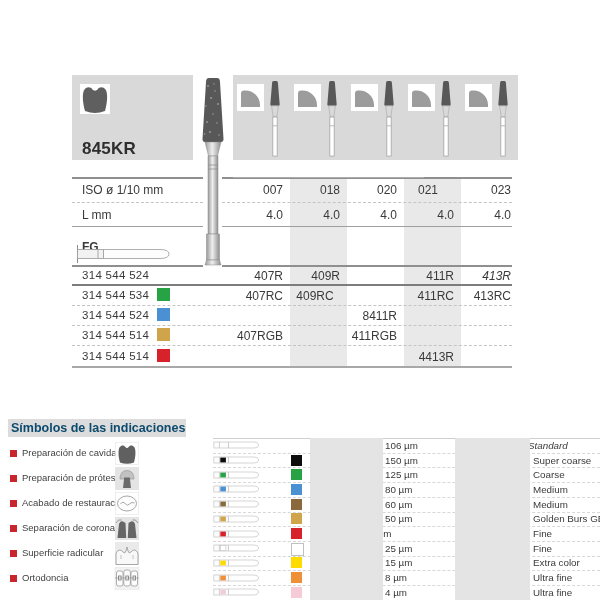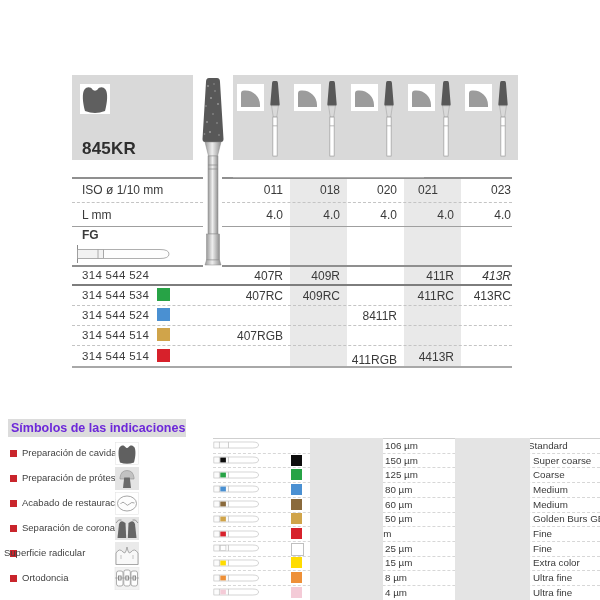--- a/index.html
+++ b/index.html
@@ -8,21 +8,21 @@
   .abs{position:absolute;}
   .band{background:#d9d9d9;}
   .colband{background:#e9e9e9;}
   .gritband{background:#e4e4e4;}
   .whitebox{background:#fff;}
   .val{font-size:12px;text-align:right;white-space:nowrap;}
   .rowlabel{font-size:12px;white-space:nowrap;}
   .ordercode{font-size:11.5px;white-space:nowrap;letter-spacing:.3px;}
   .model{font-size:17px;font-weight:bold;color:#2e2e2e;letter-spacing:.2px;}
   .fglabel{font-weight:bold;}
-  .ptitle{font-size:12.5px;font-weight:bold;color:#6d28d9;line-height:18px;white-space:nowrap;}
+  .ptitle{font-size:12.5px;font-weight:bold;color:#0c4a6e;line-height:18px;white-space:nowrap;}
   .titlebar{background:#dcdcdc;}
   .symlabel{font-size:9.5px;color:#3f3f3f;white-space:nowrap;}
   .gcell{font-size:9.8px;white-space:nowrap;}
   .r{}
   .swatch{width:13px;height:13px;}
   .gswatch{width:11px;height:11px;}
 </style>
 </head>
 <body>
 
@@ -66,21 +66,21 @@
     <path d="M12,66 L28,66 L24.5,80 L15.5,80 Z" fill="url(#metal)" stroke="#8a8a8a" stroke-width="0.5"></path>
     <rect x="15" y="80" width="10" height="78" fill="url(#metal)" stroke="#8a8a8a" stroke-width="0.5"></rect>
     <line x1="15" y1="89" x2="25" y2="89" stroke="#8a8a8a" stroke-width="0.7"></line>
     <line x1="15" y1="93" x2="25" y2="93" stroke="#8a8a8a" stroke-width="0.7"></line>
     <rect x="13.5" y="158" width="13" height="26" fill="url(#metal)" stroke="#8a8a8a" stroke-width="0.5"></rect>
     <path d="M13.5,184 L26.5,184 L28,189 L12,189 Z" fill="url(#metal)" stroke="#8a8a8a" stroke-width="0.5"></path>
   </svg>
 
   <div class="abs rowlabel" style="left:82px;top:183px;">ISO ø 1/10 mm</div>
   <div class="abs rowlabel" style="left:82px;top:208px;">L mm</div>
-  <div class="abs rowlabel fglabel" style="left:82px;top:228px;">FG</div>
+  <div class="abs rowlabel fglabel" style="left:82px;top:240px;">FG</div>
 
   <svg class="abs" style="left:76px;top:244px;" width="100" height="20" viewBox="0 0 100 20">
     <line x1="1.5" y1="1" x2="1.5" y2="19" stroke="#8a8a8a" stroke-width="1"></line>
     <rect x="1.5" y="5.5" width="26" height="9" fill="#f2f2f2" stroke="#9a9a9a" stroke-width="0.8"></rect>
     <line x1="22" y1="5.5" x2="22" y2="14.5" stroke="#9a9a9a" stroke-width="0.8"></line>
     <path d="M27.5,5.5 L84,5.5 Q93,5.5 93,10 Q93,14.5 84,14.5 L27.5,14.5 Z" fill="#fdfdfd" stroke="#9a9a9a" stroke-width="0.8"></path>
   </svg>
 
   <div id="dyn">
       <div class="abs whitebox" style="left: 237px; top: 84px; width: 27px; height: 27px;"><svg viewBox="0 0 27 27" width="27" height="27">
@@ -121,48 +121,48 @@
   </svg>
       <div class="abs whitebox" style="left: 465px; top: 84px; width: 27px; height: 27px;"><svg viewBox="0 0 27 27" width="27" height="27">
     <path d="M4,23 L4,9.5 Q4,6.5 7,6.5 L8.5,6.5 A14.5,14.5 0 0 1 23,21 L23,23 Z" fill="#9c9c9c"></path>
   </svg></div>
       <svg viewBox="0 0 16 80" class="abs" style="left: 495px; top: 80px; width: 16px; height: 78px;">
     <path d="M5,3 Q5,1 6.5,1 L9.5,1 Q11,1 11,3 L12.8,25 Q12.8,26.5 11.5,26.5 L4.5,26.5 Q3.2,26.5 3.2,25 Z" fill="#585858"></path>
     <path d="M4.5,26.5 L11.5,26.5 L9.8,38 L6.2,38 Z" fill="#d9d9d9" stroke="#999" stroke-width="0.5"></path>
     <rect x="5.8" y="38" width="4.4" height="40" fill="#fff" stroke="#9a9a9a" stroke-width="0.7"></rect>
     <line x1="5.8" y1="47" x2="10.2" y2="47" stroke="#9a9a9a" stroke-width="0.7"></line>
   </svg>
-      <div class="abs val" style="left: 233px; top: 183px; width: 50px;">011</div>
+      <div class="abs val" style="left: 233px; top: 183px; width: 50px;">007</div>
       <div class="abs val" style="left: 290px; top: 183px; width: 50px;">018</div>
       <div class="abs val" style="left: 347px; top: 183px; width: 50px;">020</div>
       <div class="abs val" style="left: 388px; top: 183px; width: 50px;">021</div>
       <div class="abs val" style="left: 461px; top: 183px; width: 50px;">023</div>
       <div class="abs val" style="left: 233px; top: 208px; width: 50px;">4.0</div>
       <div class="abs val" style="left: 290px; top: 208px; width: 50px;">4.0</div>
       <div class="abs val" style="left: 347px; top: 208px; width: 50px;">4.0</div>
       <div class="abs val" style="left: 404px; top: 208px; width: 50px;">4.0</div>
       <div class="abs val" style="left: 461px; top: 208px; width: 50px;">4.0</div>
       <div class="abs ordercode" style="left: 82px; top: 269px;">314 544 524</div>
       <div class="abs val" style="left: 233px; top: 269px; width: 50px;">407R</div>
       <div class="abs val" style="left: 290px; top: 269px; width: 50px;">409R</div>
       <div class="abs val" style="left: 404px; top: 269px; width: 50px;">411R</div>
       <div class="abs val" style="left: 461px; top: 269px; width: 50px; font-style: italic;">413R</div>
       <div class="abs ordercode" style="left: 82px; top: 288.5px;">314 544 534</div>
       <div class="abs swatch" style="left: 157px; top: 288px; background: rgb(39, 163, 70);"></div>
       <div class="abs val" style="left: 233px; top: 288.5px; width: 50px;">407RC</div>
-      <div class="abs val" style="left: 290px; top: 288.5px; width: 50px;">409RC</div>
+      <div class="abs val" style="left: 290px; top: 288.5px; width: 50px; text-align: center;">409RC</div>
       <div class="abs val" style="left: 404px; top: 288.5px; width: 50px;">411RC</div>
       <div class="abs val" style="left: 461px; top: 288.5px; width: 50px;">413RC</div>
       <div class="abs ordercode" style="left: 82px; top: 308.5px;">314 544 524</div>
       <div class="abs swatch" style="left: 157px; top: 308px; background: rgb(74, 144, 210);"></div>
       <div class="abs val" style="left: 347px; top: 308.5px; width: 50px;">8411R</div>
       <div class="abs ordercode" style="left: 82px; top: 328.5px;">314 544 514</div>
       <div class="abs swatch" style="left: 157px; top: 328px; background: rgb(208, 164, 74);"></div>
       <div class="abs val" style="left: 233px; top: 328.5px; width: 50px;">407RGB</div>
-      <div class="abs val" style="left: 347px; top: 328.5px; width: 50px; margin-top: 24px;">411RGB</div>
+      <div class="abs val" style="left: 347px; top: 328.5px; width: 50px;">411RGB</div>
       <div class="abs ordercode" style="left: 82px; top: 349.5px;">314 544 514</div>
       <div class="abs swatch" style="left: 157px; top: 349px; background: rgb(215, 33, 43);"></div>
       <div class="abs val" style="left: 404px; top: 349.5px; width: 50px;">4413R</div>
       <div class="abs" style="left: 72px; top: 176.5px; width: 131px; height: 2px; background: rgb(143, 143, 143);"></div>
       <div class="abs" style="left: 222px; top: 176.5px; width: 290px; height: 2px; background: rgb(143, 143, 143);"></div>
       <div class="abs" style="left: 72px; top: 226px; width: 131px; height: 1px; background: rgb(159, 159, 159);"></div>
       <div class="abs" style="left: 222px; top: 226px; width: 290px; height: 1px; background: rgb(159, 159, 159);"></div>
       <div class="abs" style="left: 72px; top: 264.5px; width: 131px; height: 2px; background: rgb(143, 143, 143);"></div>
       <div class="abs" style="left: 222px; top: 264.5px; width: 290px; height: 2px; background: rgb(143, 143, 143);"></div>
       <div class="abs" style="left: 72px; top: 283.5px; width: 440px; height: 2.5px; background: rgb(125, 125, 125);"></div>
@@ -196,21 +196,21 @@
       <div class="abs" style="left: 10px; top: 524.5px; width: 7px; height: 7px; background: rgb(201, 37, 44);"></div>
       <div class="abs symlabel" style="left: 22px; top: 522px;">Separación de coronas</div>
       <svg viewBox="0 0 24 23" class="abs" width="26" height="23" style="left: 114px; top: 516.5px;">
     <rect x="0" y="0" width="24" height="23" fill="#e4e4e4"></rect>
     <path d="M2.5,21 L4,7 Q5,3.5 8,4.5 L10.5,6 L11.2,21 Z" fill="#666"></path>
     <path d="M21.5,21 L20,7 Q19,3.5 16,4.5 L13.5,6 L12.8,21 Z" fill="#666"></path>
     <path d="M1,6 Q3.5,1.5 6.5,3" fill="none" stroke="#9a9a9a" stroke-width="1"></path>
     <path d="M23,6 Q20.5,1.5 17.5,3" fill="none" stroke="#9a9a9a" stroke-width="1"></path>
   </svg>
       <div class="abs" style="left: 10px; top: 549.5px; width: 7px; height: 7px; background: rgb(201, 37, 44);"></div>
-      <div class="abs symlabel" style="left: 4px; top: 547px;">Superficie radicular</div>
+      <div class="abs symlabel" style="left: 22px; top: 547px;">Superficie radicular</div>
       <svg viewBox="0 0 24 23" class="abs" width="26" height="23" style="left: 114px; top: 541.5px;">
     <rect x="0" y="0" width="24" height="23" fill="#eaeaea"></rect>
     <path d="M1,11 Q4.5,5.5 8,10 Q10,12.5 11,9 L12,5 L13,9 Q14,12.5 16,10 Q19.5,5.5 23,11 L23,22.5 L1,22.5 Z" fill="#f8f8f8" stroke="#969696" stroke-width="0.8"></path>
     <line x1="6" y1="13" x2="6" y2="17" stroke="#b0b0b0" stroke-width="0.7"></line>
     <line x1="18" y1="13" x2="18" y2="17" stroke="#b0b0b0" stroke-width="0.7"></line>
   </svg>
       <div class="abs" style="left: 10px; top: 574.5px; width: 7px; height: 7px; background: rgb(201, 37, 44);"></div>
       <div class="abs symlabel" style="left: 22px; top: 572px;">Ortodoncia</div>
       <svg viewBox="0 0 24 23" class="abs" width="26" height="23" style="left: 114px; top: 566.5px;">
     <rect x="0" y="0" width="24" height="23" fill="#f2f2f2" stroke="#e0e0e0" stroke-width="0.5"></rect>
@@ -225,21 +225,21 @@
       <div class="abs" style="left: 213px; top: 437.5px; width: 387px; height: 1px; background: rgb(207, 207, 207);"></div>
       <svg viewBox="0 0 64 10" class="abs" style="left: 213px; top: 440.35px; width: 55px; height: 10px;">
     <rect x="1" y="1.5" width="17" height="7" fill="#fcfcfc" stroke="#b9b9b9" stroke-width="0.7"></rect>
     <line x1="7.5" y1="1.5" x2="7.5" y2="8.5" stroke="#b9b9b9" stroke-width="0.7"></line>
     <rect class="band" x="8.5" y="2.2" width="6.5" height="5.6" fill="none" display="none"></rect>
     <path d="M18,1.5 L46,1.5 Q53,1.5 53,5 Q53,8.5 46,8.5 L18,8.5 Z" fill="#fff" stroke="#b9b9b9" stroke-width="0.7"></path>
   </svg>
       <div class="abs gcell r" style="left: 310px; top: 439.85px; width: 68px;">524</div>
       <div class="abs gcell r" style="left: 385px; top: 439.85px; width: 68px;">106 µm</div>
       <div class="abs gcell r" style="left: 455px; top: 439.85px; width: 70px;">60/80/90 µm*</div>
-      <div class="abs gcell" style="left: 528px; top: 439.85px; width: 66px;">Standard</div>
+      <div class="abs gcell" style="left: 528px; top: 439.85px; width: 66px; font-style: italic;">Standard</div>
       <svg viewBox="0 0 64 10" class="abs" style="left: 213px; top: 455.05px; width: 55px; height: 10px;">
     <rect x="1" y="1.5" width="17" height="7" fill="#fcfcfc" stroke="#b9b9b9" stroke-width="0.7"></rect>
     <line x1="7.5" y1="1.5" x2="7.5" y2="8.5" stroke="#b9b9b9" stroke-width="0.7"></line>
     <rect class="band" x="8.5" y="2.2" width="6.5" height="5.6" fill="#0d0d0d"></rect>
     <path d="M18,1.5 L46,1.5 Q53,1.5 53,5 Q53,8.5 46,8.5 L18,8.5 Z" fill="#fff" stroke="#b9b9b9" stroke-width="0.7"></path>
   </svg>
       <div class="abs gswatch" style="left: 291px; top: 454.55px; background: rgb(13, 13, 13);"></div>
       <div class="abs gcell r" style="left: 310px; top: 454.55px; width: 68px;">544</div>
       <div class="abs gcell r" style="left: 385px; top: 454.55px; width: 68px;">150 µm</div>
       <div class="abs gcell r" style="left: 455px; top: 454.55px; width: 70px;">125 µm*</div>

